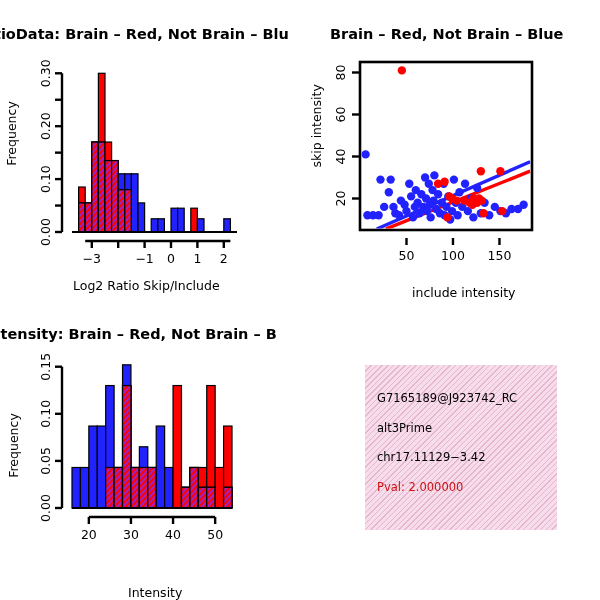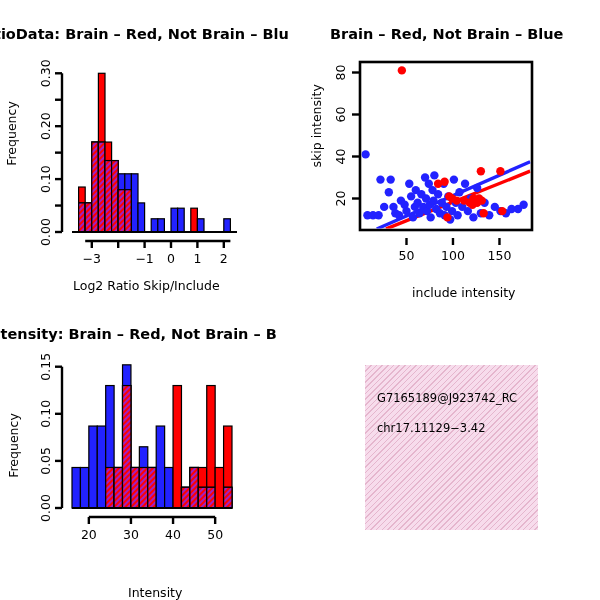--- a/index.html
+++ b/index.html
@@ -3,21 +3,21 @@
 <meta charset="utf-8">
 <style>
   html,body{margin:0;padding:0;background:#ffffff;}
   body{width:600px;height:600px;font-family:"DejaVu Sans",sans-serif;overflow:hidden;position:relative;}
   .panel{position:absolute;}
   .ptitle{font-weight:bold;font-size:14.5px;color:#000;white-space:nowrap;font-family:"DejaVu Sans",sans-serif;}
   .axis-lab{font-size:12.5px;color:#000;white-space:nowrap;font-family:"DejaVu Sans",sans-serif;}
   .vrot{transform:rotate(-90deg);transform-origin:center center;}
   .plotsvg{display:block;}
   
-  #info-box{position:absolute;left:365px;top:365px;width:173px;height:165px;
+  #info-box{position:absolute;left:365px;top:365px;width:192px;height:165px;
     background:#f7dcec;overflow:hidden;}
   #info-box .hatch{position:absolute;inset:0;
     background-image:repeating-linear-gradient(135deg, rgba(214,150,180,.55) 0 1px, rgba(0,0,0,0) 1px 4px);}
   #info-box .lines{position:absolute;left:12px;top:26px;right:0;}
   #info-box .l{font-size:11.5px;color:#000;white-space:nowrap;margin-bottom:15.5px;font-family:"DejaVu Sans",sans-serif;}
   #info-box .l.pv{color:#cc1111;}
 </style>
 </head>
 <body>
 
@@ -309,15 +309,17 @@
       <line x1="72" y1="208" x2="232" y2="208" stroke="#000" stroke-width="2.2"></line>
     </svg>
 
   <div class="axis-lab" style="position:absolute;left:128px;top:285px;">Intensity</div>
 </div>
 
 <div id="info-box">
   <div class="hatch"></div>
   <div class="lines">
     <div class="l">G7165189@J923742_RC</div>
+    <div class="l">alt3Prime</div>
     <div class="l">chr17.11129−3.42</div>
+    <div class="l pv">Pval: 2.000000</div>
   </div>
 </div>
 
 </body></html>

